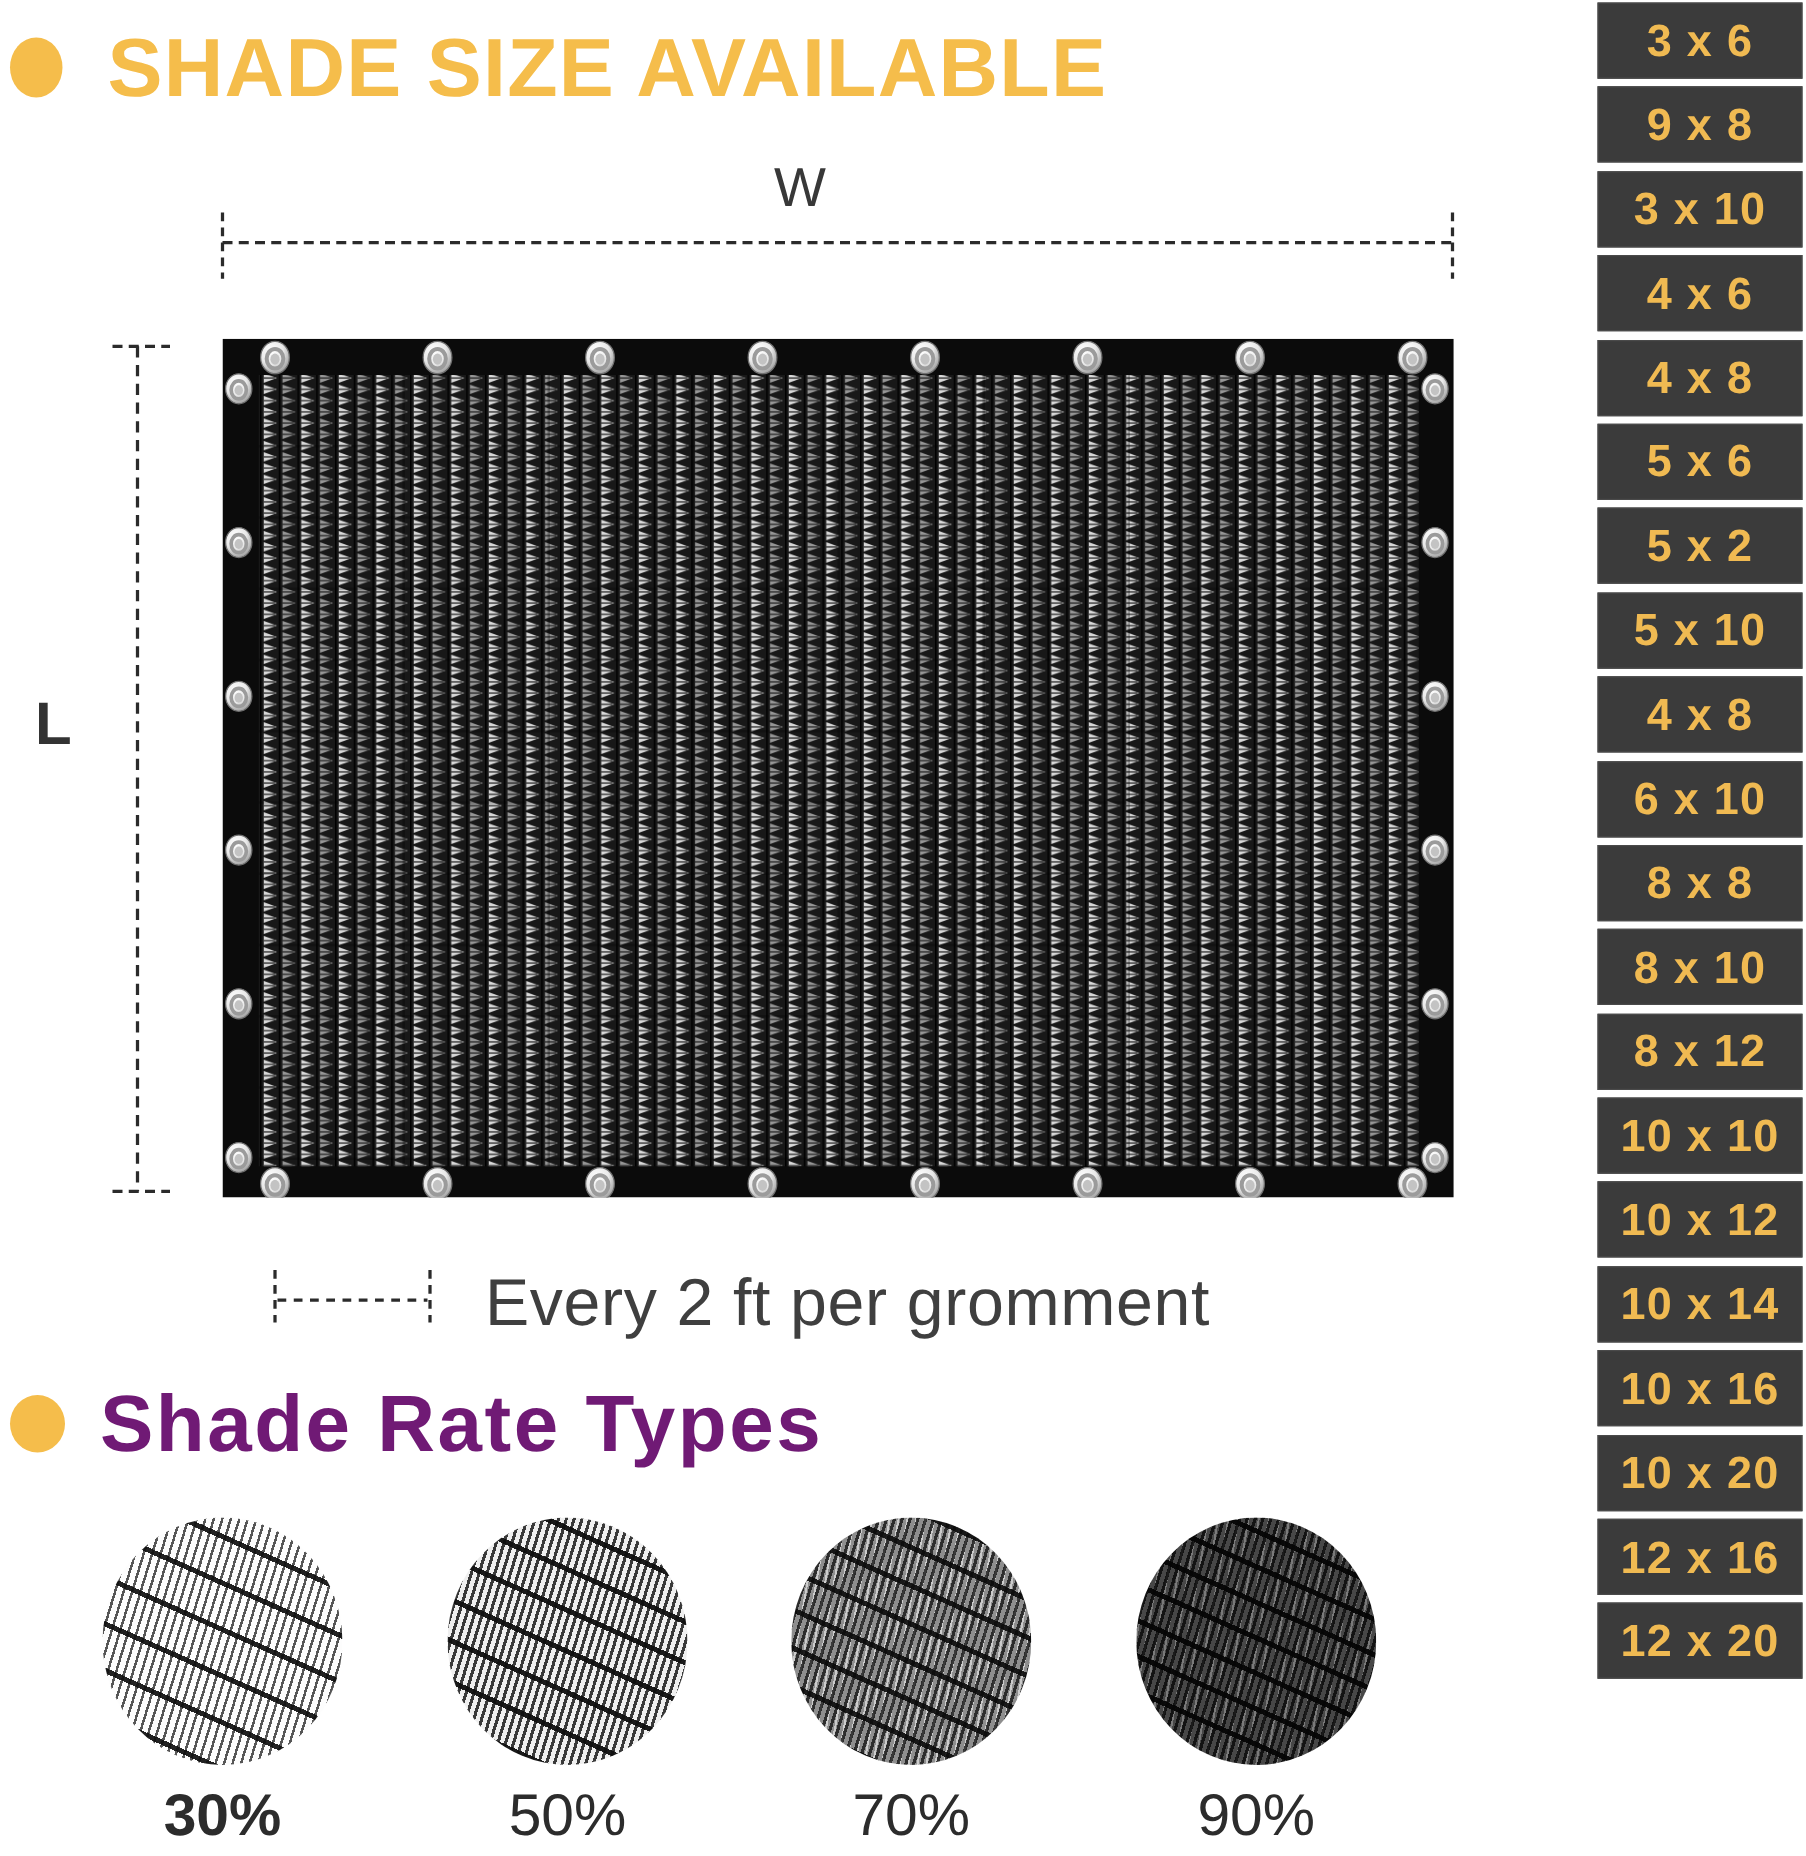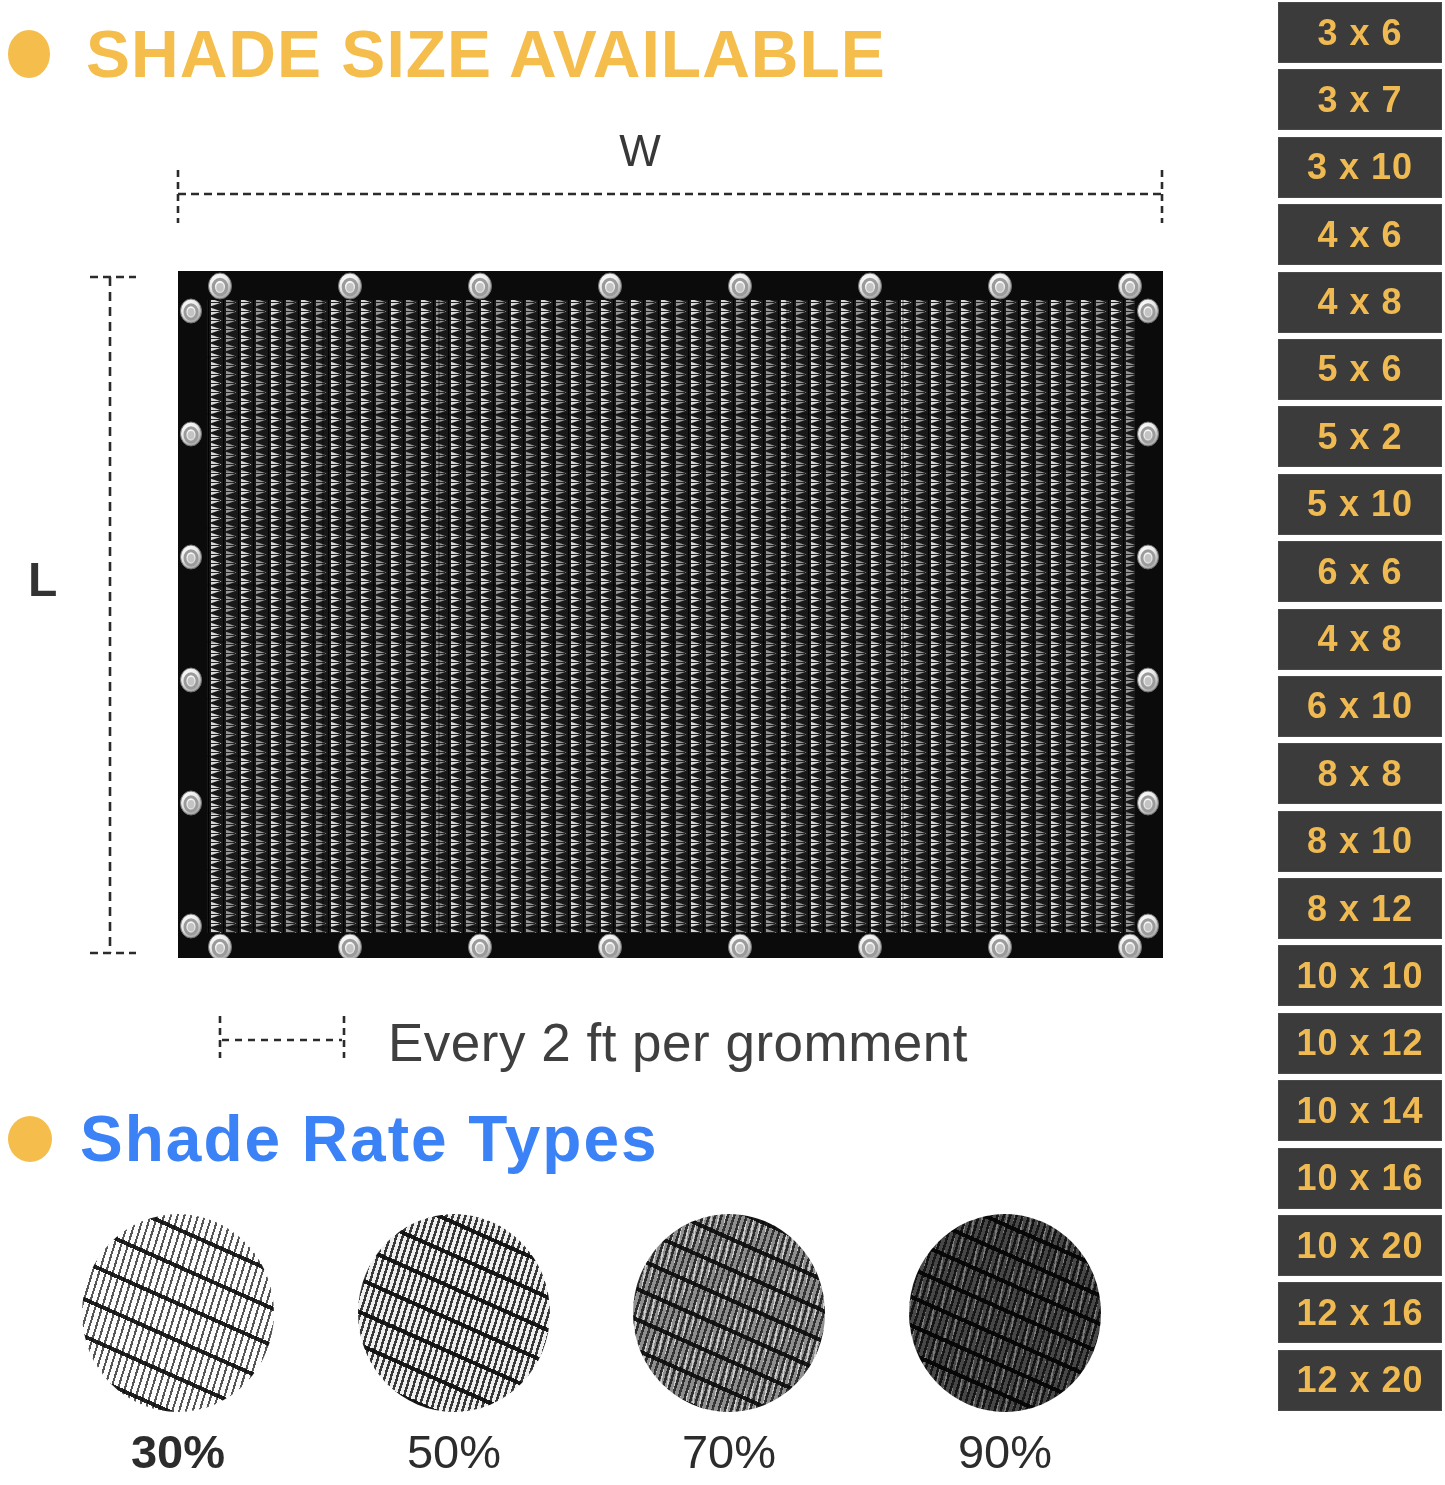--- a/index.html
+++ b/index.html
@@ -7,21 +7,21 @@
     position:relative;width:1445px;height:1485px;background:#ffffff;
     font-family:"Liberation Sans",sans-serif;overflow:hidden;
   }
   
   .bullet{position:absolute;border-radius:50%;background:#F5BD4B;}
   .h1-bullet{left:8px;top:30px;width:42px;height:48px;}
   .h1{position:absolute;left:86px;top:16px;font-size:66px;font-weight:800;
       color:#F5BD4B;letter-spacing:1px;white-space:nowrap;}
   .h2-bullet{left:8px;top:1116px;width:44px;height:46px;}
   .h2{position:absolute;left:80px;top:1102px;font-size:64px;font-weight:800;
-      color:#3b82f6;letter-spacing:2px;white-space:nowrap;}
+      color:#701a75;letter-spacing:2px;white-space:nowrap;}
   
   .w-label{position:absolute;left:590px;top:126px;width:100px;text-align:center;
       font-size:44px;color:#383838;}
   .l-label{position:absolute;left:28px;top:552px;font-size:48px;font-weight:600;color:#333333;}
   .note{position:absolute;left:388px;top:1012px;font-size:53px;color:#3F3F3F;
       letter-spacing:0.5px;white-space:nowrap;}
   
   .overlay{position:absolute;left:0;top:0;pointer-events:none;}
   
   .net{position:absolute;left:178px;top:271px;}
@@ -270,28 +270,27 @@
       <div class="swatch rate1" style="left: 358px;"></div>
       <div class="rate-label" style="left: 358px;">50%</div>
       <div class="swatch rate2" style="left: 633px;"></div>
       <div class="rate-label" style="left: 633px;">70%</div>
       <div class="swatch rate3" style="left: 909px;"></div>
       <div class="rate-label" style="left: 909px;">90%</div>
     </div>
 
   <div class="sizes" id="size-column">
       <div class="size-box">3 x 6</div>
-      <div class="size-box">3 x 7</div>
+      <div class="size-box">9 x 8</div>
       <div class="size-box">3 x 10</div>
       <div class="size-box">4 x 6</div>
       <div class="size-box">4 x 8</div>
       <div class="size-box">5 x 6</div>
       <div class="size-box">5 x 2</div>
       <div class="size-box">5 x 10</div>
-      <div class="size-box">6 x 6</div>
       <div class="size-box">4 x 8</div>
       <div class="size-box">6 x 10</div>
       <div class="size-box">8 x 8</div>
       <div class="size-box">8 x 10</div>
       <div class="size-box">8 x 12</div>
       <div class="size-box">10 x 10</div>
       <div class="size-box">10 x 12</div>
       <div class="size-box">10 x 14</div>
       <div class="size-box">10 x 16</div>
       <div class="size-box">10 x 20</div>

